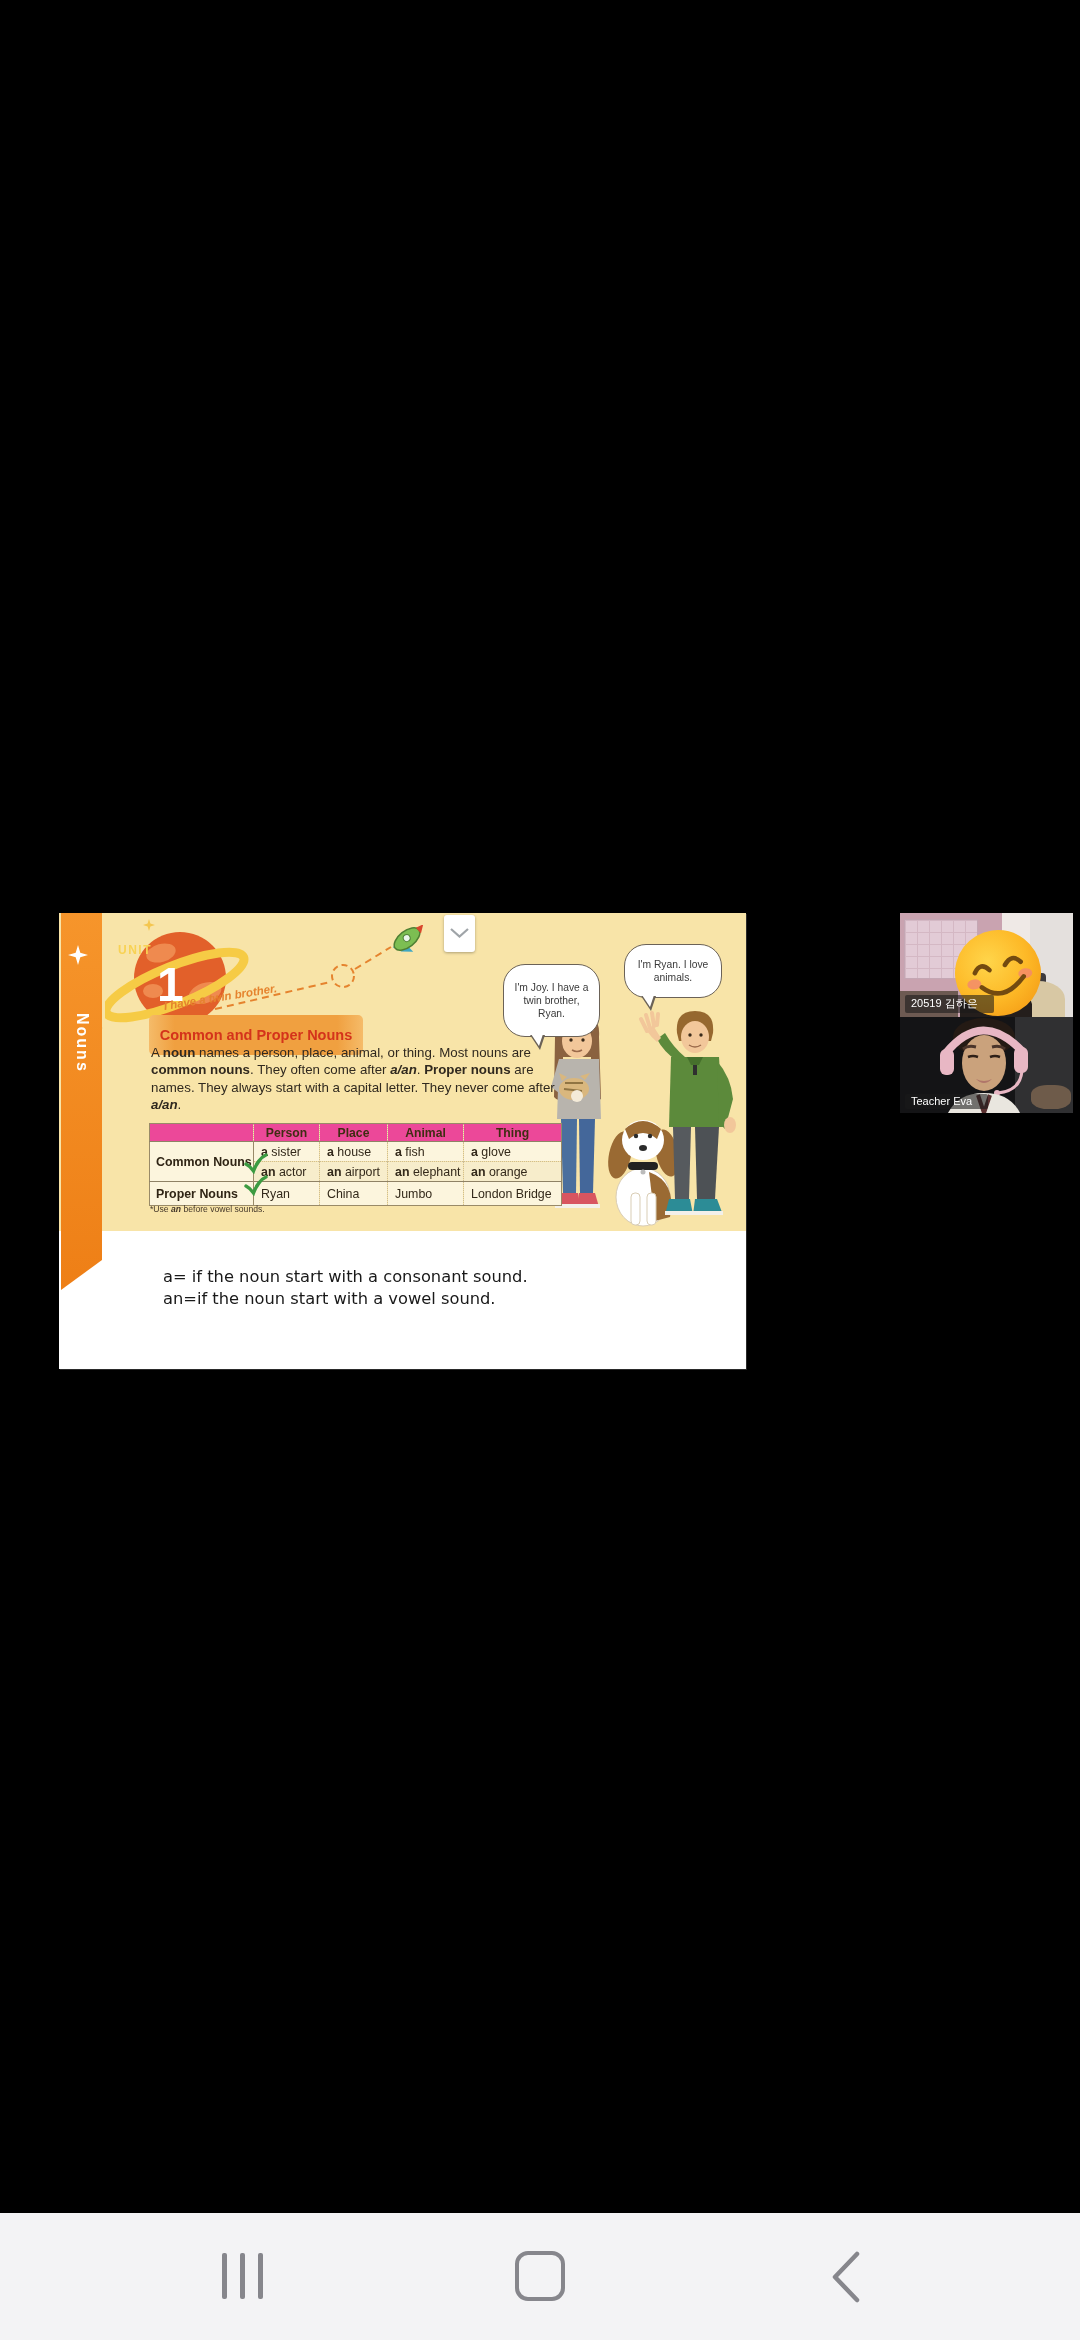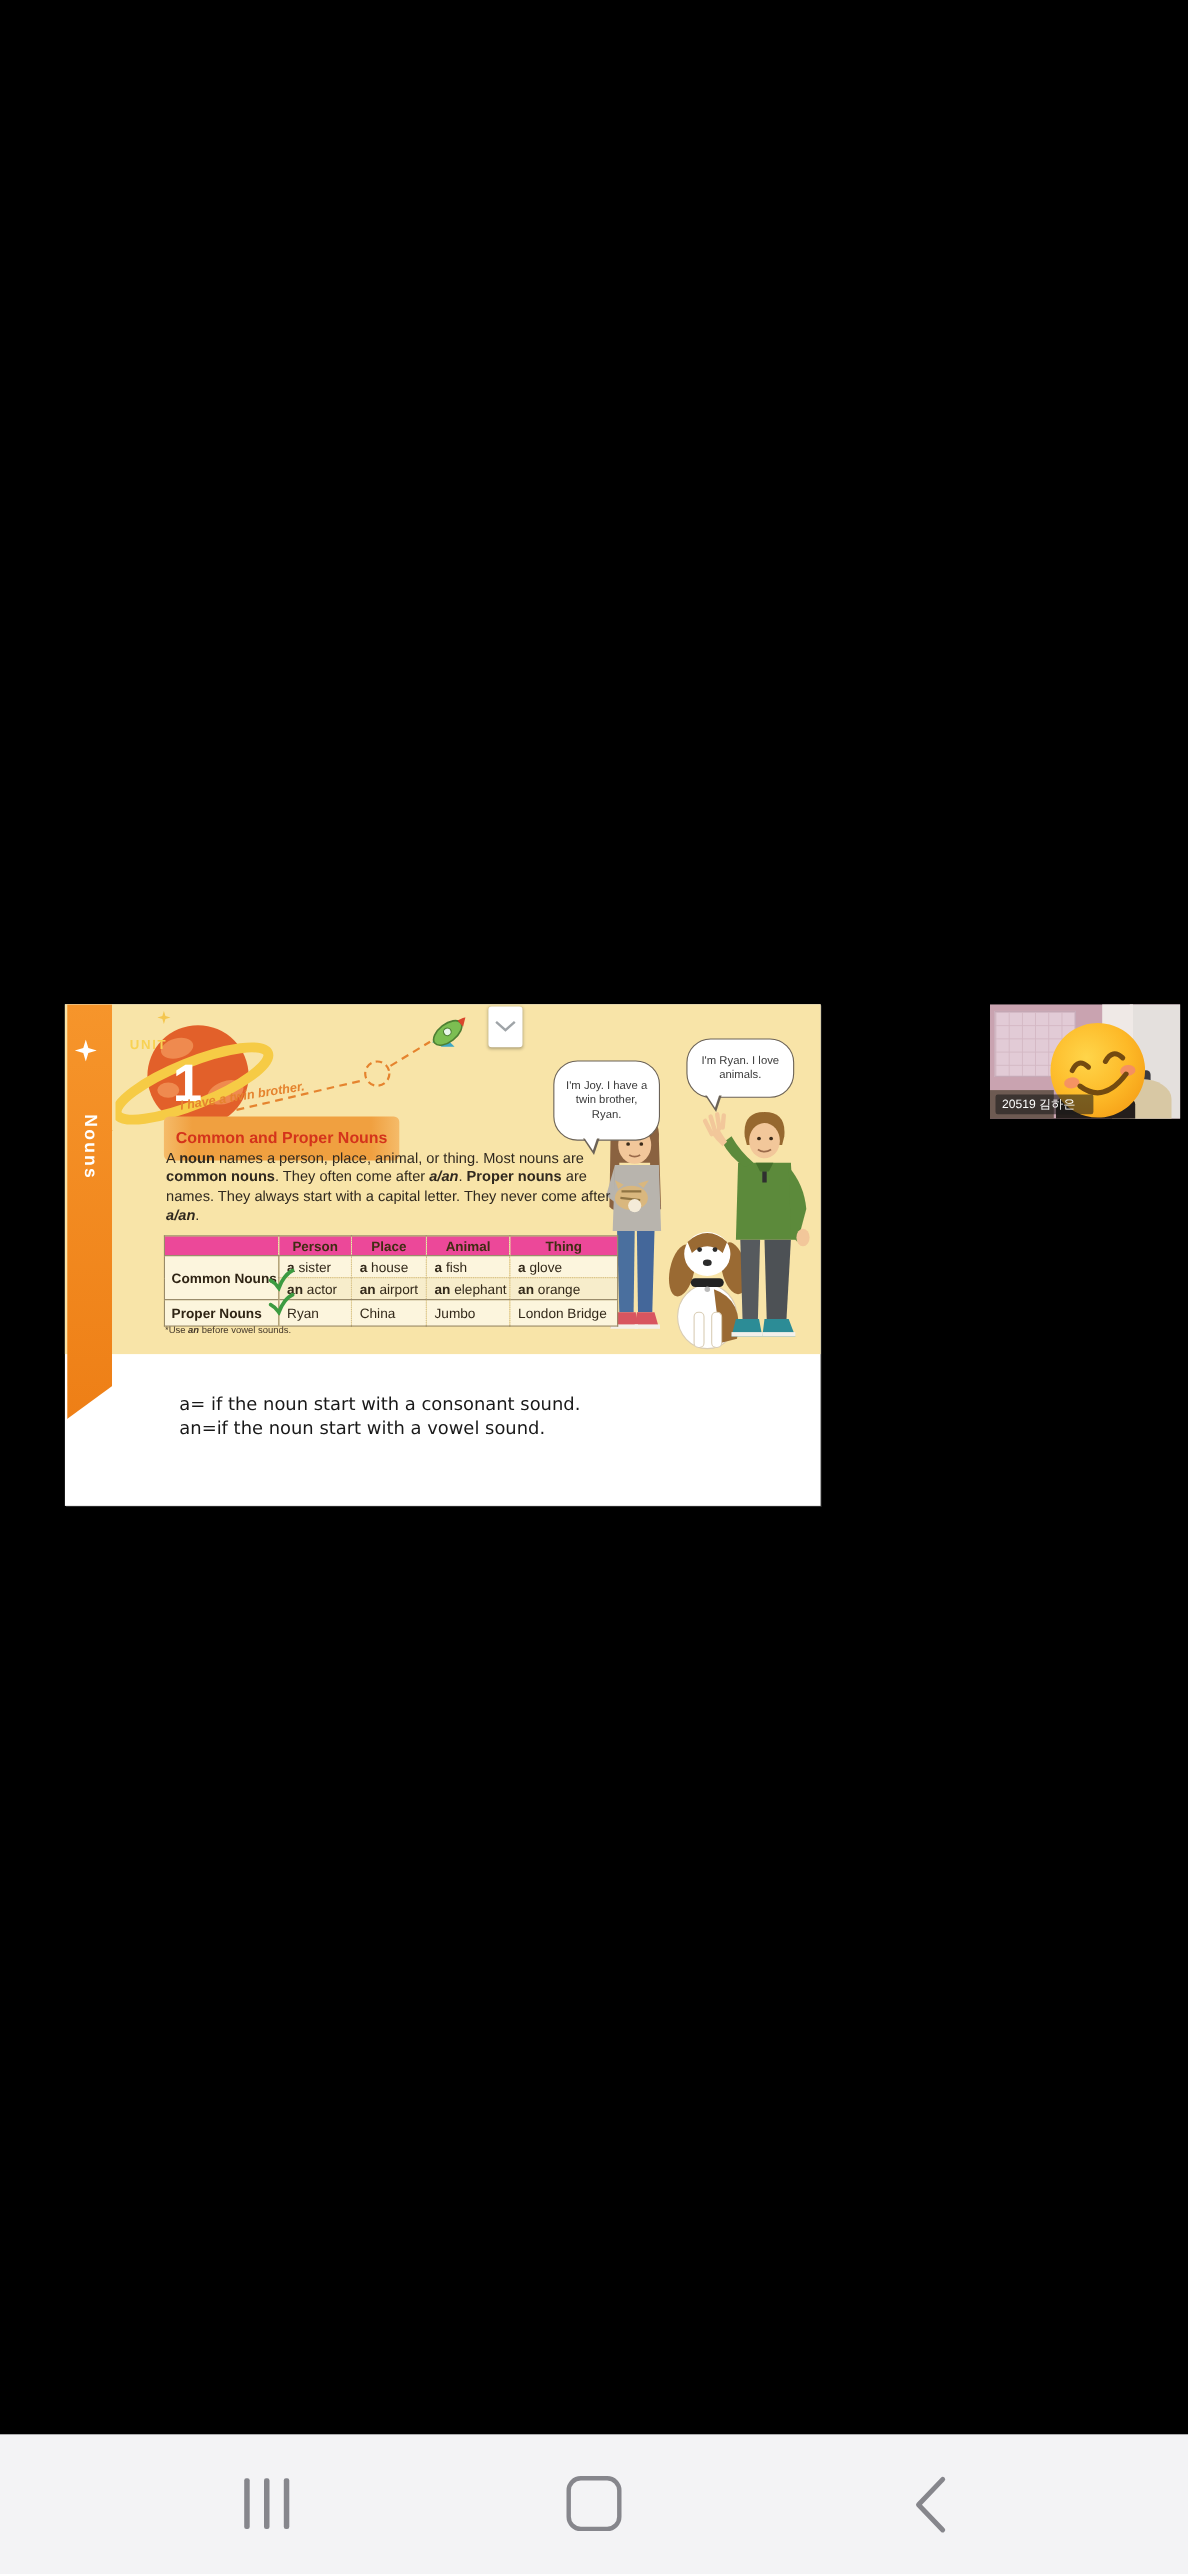--- a/index.html
+++ b/index.html
@@ -283,20 +283,39 @@
           <circle cx="45" cy="45" r="43" fill="url(#eg)"></circle>
           <path d="M22,42 Q29,31 37,41" fill="none" stroke="#734A10" stroke-width="4.6" stroke-linecap="round"></path>
           <path d="M53,38 Q61,27 69,37" fill="none" stroke="#734A10" stroke-width="4.6" stroke-linecap="round"></path>
           <ellipse cx="20" cy="53" rx="7" ry="5" fill="#F2876F" opacity="0.8"></ellipse>
           <ellipse cx="72" cy="49" rx="7" ry="5" fill="#F2876F" opacity="0.8"></ellipse>
           <path d="M27,57 Q46,76 70,52" fill="none" stroke="#734A10" stroke-width="4.6" stroke-linecap="round"></path>
         </g>
       </svg>
       <div class="vlabel">20519 김하은</div>
     </div>
+    <div class="tile tile2">
+      <div class="t2-panel"></div>
+      <div class="t2-blob"></div>
+      <svg class="t2-person" width="112" height="96" viewBox="0 0 112 96">
+        <ellipse cx="56" cy="20" rx="31" ry="19" fill="#241A14"></ellipse>
+        <ellipse cx="56" cy="46" rx="22" ry="28" fill="#CAA27C"></ellipse>
+        <path d="M35,32 Q40,28 48,30 M64,30 Q72,28 77,32" stroke="#4a342a" stroke-width="3" fill="none"></path>
+        <path d="M40,40 Q45,38 50,40 M62,40 Q67,38 72,40" stroke="#2e2018" stroke-width="2.5" fill="none"></path>
+        <path d="M48,62 Q56,66 64,62 Q56,70 48,62" fill="#B0766A"></path>
+        <path d="M18,36 Q54,-8 94,34" fill="none" stroke="#E8B7C4" stroke-width="8" stroke-linecap="round"></path>
+        <rect x="12" y="32" width="14" height="26" rx="6" fill="#E8B7C4"></rect>
+        <rect x="86" y="30" width="14" height="26" rx="6" fill="#E8B7C4"></rect>
+        <path d="M94,54 Q92,74 70,76" fill="none" stroke="#E8B7C4" stroke-width="3"></path>
+        <circle cx="69" cy="76" r="3" fill="#E8B7C4"></circle>
+        <path d="M20,96 Q30,76 56,76 Q82,76 92,96 Z" fill="#E9E6DF"></path>
+        <path d="M50,78 L56,96 L62,78" fill="none" stroke="#5a3030" stroke-width="4"></path>
+      </svg>
+      <div class="vlabel">Teacher Eva</div>
+    </div>
   </div>
 
   <div class="navbar">
     <div class="nav-recents">
       <span></span>
       <span></span>
       <span></span>
     </div>
     <div class="nav-home">
       <span></span>

